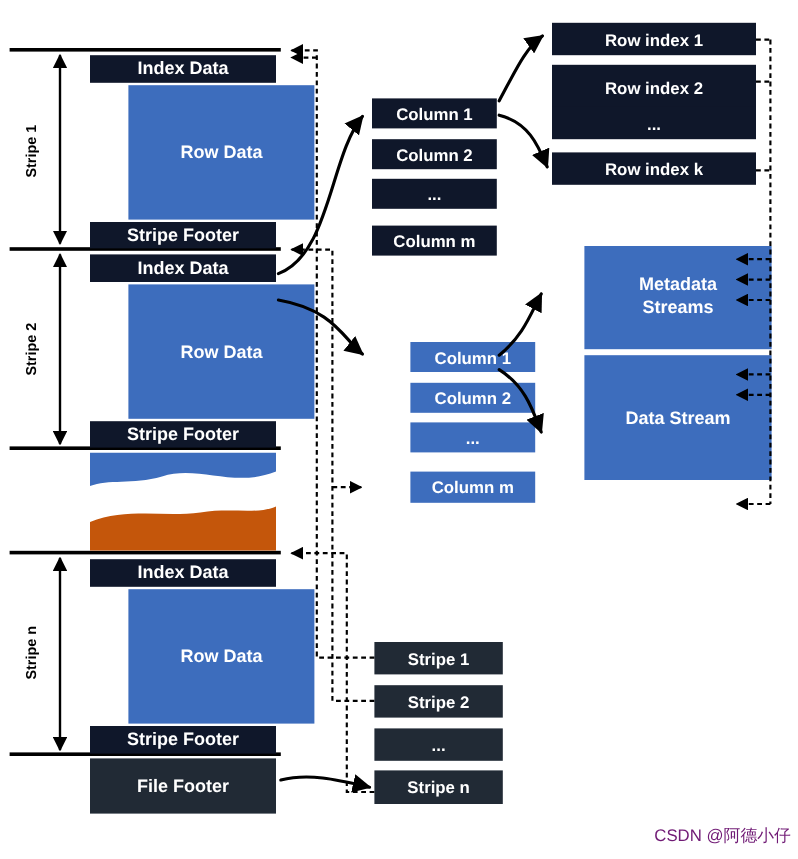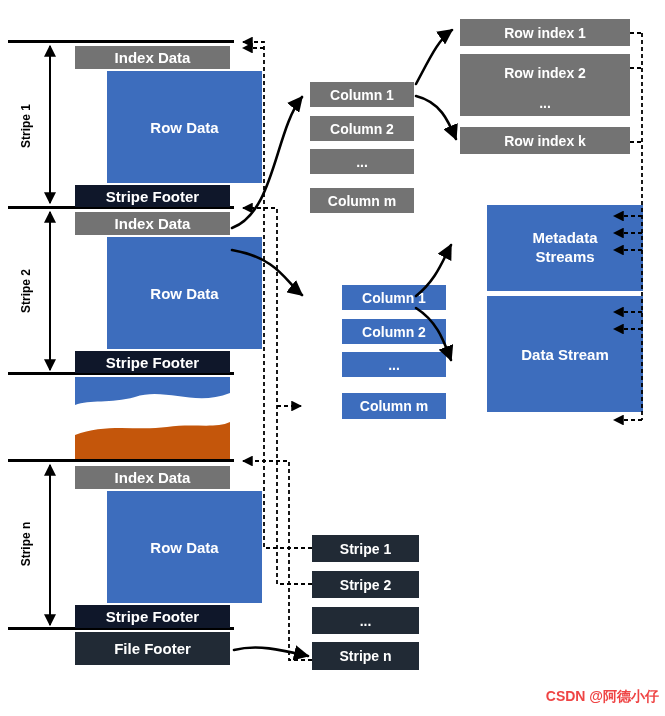--- a/index.html
+++ b/index.html
@@ -1,32 +1,32 @@
 <!DOCTYPE html>
 <html><head>
 <meta charset="utf-8">
 <style>
   html,body{margin:0;padding:0;background:#fff;}
   #canvas{position:relative;width:665px;height:716px;background:#fff;overflow:hidden;
           font-family:"Liberation Sans",sans-serif;}
   .box{position:absolute;display:flex;align-items:center;justify-content:center;
        color:#fff;font-weight:bold;font-size:15px;box-sizing:border-box;text-align:center;}
-  .green{background:#737373;}
+  .green{background:#0f172a;}
   .blue{background:#3d6dbd;margin-left:32px;}
   .orange{background:#0f172a;}
   .dark{background:#212a35;}
   .gray{background:#7f7f7f;}
   .sm{font-size:14px;}
   .hline{position:absolute;height:3px;background:#000;left:8px;width:226px;}
   .vlabel{position:absolute;width:70px;height:16px;text-align:center;font-size:12px;
           font-weight:bold;color:#000;transform:rotate(-90deg);}
   .overlay{position:absolute;left:0;top:0;z-index:5;pointer-events:none;}
   .wavy{position:absolute;left:75px;top:377px;width:155px;height:82px;}
   .w96{display:block;width:96px;margin:0 auto;line-height:1.25;}
-  .watermark{position:absolute;right:6px;bottom:10px;font-size:14px;color:#ef4444;font-weight:bold;}
+  .watermark{position:absolute;right:6px;bottom:10px;font-size:14px;color:#701a75;}
 </style>
 </head>
 <body>
 
 <div id="canvas">
 
   <div class="hline" style="top:40px"></div>
   <div class="hline" style="top:206px"></div>
   <div class="hline" style="top:372px"></div>
   <div class="hline" style="top:459px"></div>
@@ -46,41 +46,41 @@
 
   <svg class="wavy" width="155" height="82" viewBox="0 0 155 82">
     <path d="M0,0 H155 V16 C120,30 90,10 60,20 C35,27 15,22 0,28 Z" fill="#3d6dbd"></path>
     <path d="M0,58 C30,46 62,54 92,50 C118,46 140,52 155,45 V82 H0 Z" fill="#c4560b"></path>
   </svg>
 
   <div class="box green" style="left:75px;top:466px;width:155px;height:23px">Index Data</div>
   <div class="box blue" style="left:75px;top:491px;width:155px;height:112px">Row Data</div>
   <div class="box orange" style="left:75px;top:605px;width:155px;height:23px">Stripe Footer</div>
 
-  <div class="box dark" style="left:75px;top:632px;width:155px;height:33px">File Footer</div>
+  <div class="box dark" style="left:75px;top:632px;width:155px;height:46px">File Footer</div>
 
   <div class="box green sm" style="left:310px;top:82px;width:104px;height:25px">Column 1</div>
   <div class="box green sm" style="left:310px;top:116px;width:104px;height:25px">Column 2</div>
   <div class="box green sm" style="left:310px;top:149px;width:104px;height:25px">...</div>
   <div class="box green sm" style="left:310px;top:188px;width:104px;height:25px">Column m</div>
 
   <div class="box blue sm" style="left:310px;top:285px;width:104px;height:25px">Column 1</div>
   <div class="box blue sm" style="left:310px;top:319px;width:104px;height:25px">Column 2</div>
   <div class="box blue sm" style="left:310px;top:352px;width:104px;height:25px">...</div>
   <div class="box blue sm" style="left:310px;top:393px;width:104px;height:26px">Column m</div>
 
   <div class="box green sm" style="left:460px;top:19px;width:170px;height:27px">Row index 1</div>
   <div class="box green sm" style="left:460px;top:54px;width:170px;height:38px">Row index 2</div>
   <div class="box green sm" style="left:460px;top:89px;width:170px;height:27px">...</div>
   <div class="box green sm" style="left:460px;top:127px;width:170px;height:27px">Row index k</div>
 
   <div class="box blue" style="left:455px;top:205px;width:156px;height:86px">
     <span class="w96">Metadata Streams</span>
   </div>
-  <div class="box blue" style="left:455px;top:296px;width:156px;height:116px">Data Stream</div>
+  <div class="box blue" style="left:455px;top:296px;width:156px;height:104px">Data Stream</div>
 
   <div class="box dark sm" style="left:312px;top:535px;width:107px;height:27px">Stripe 1</div>
   <div class="box dark sm" style="left:312px;top:571px;width:107px;height:27px">Stripe 2</div>
   <div class="box dark sm" style="left:312px;top:607px;width:107px;height:27px">...</div>
   <div class="box dark sm" style="left:312px;top:642px;width:107px;height:28px">Stripe n</div>
 
   <svg class="overlay" width="665" height="716" viewBox="0 0 665 716">
     <defs>
       <marker id="ah" viewBox="0 0 10 10" refX="9" refY="5" markerWidth="6" markerHeight="6" orient="auto-start-reverse">
         <path d="M0,0 L10,5 L0,10 z" fill="#000"></path>

